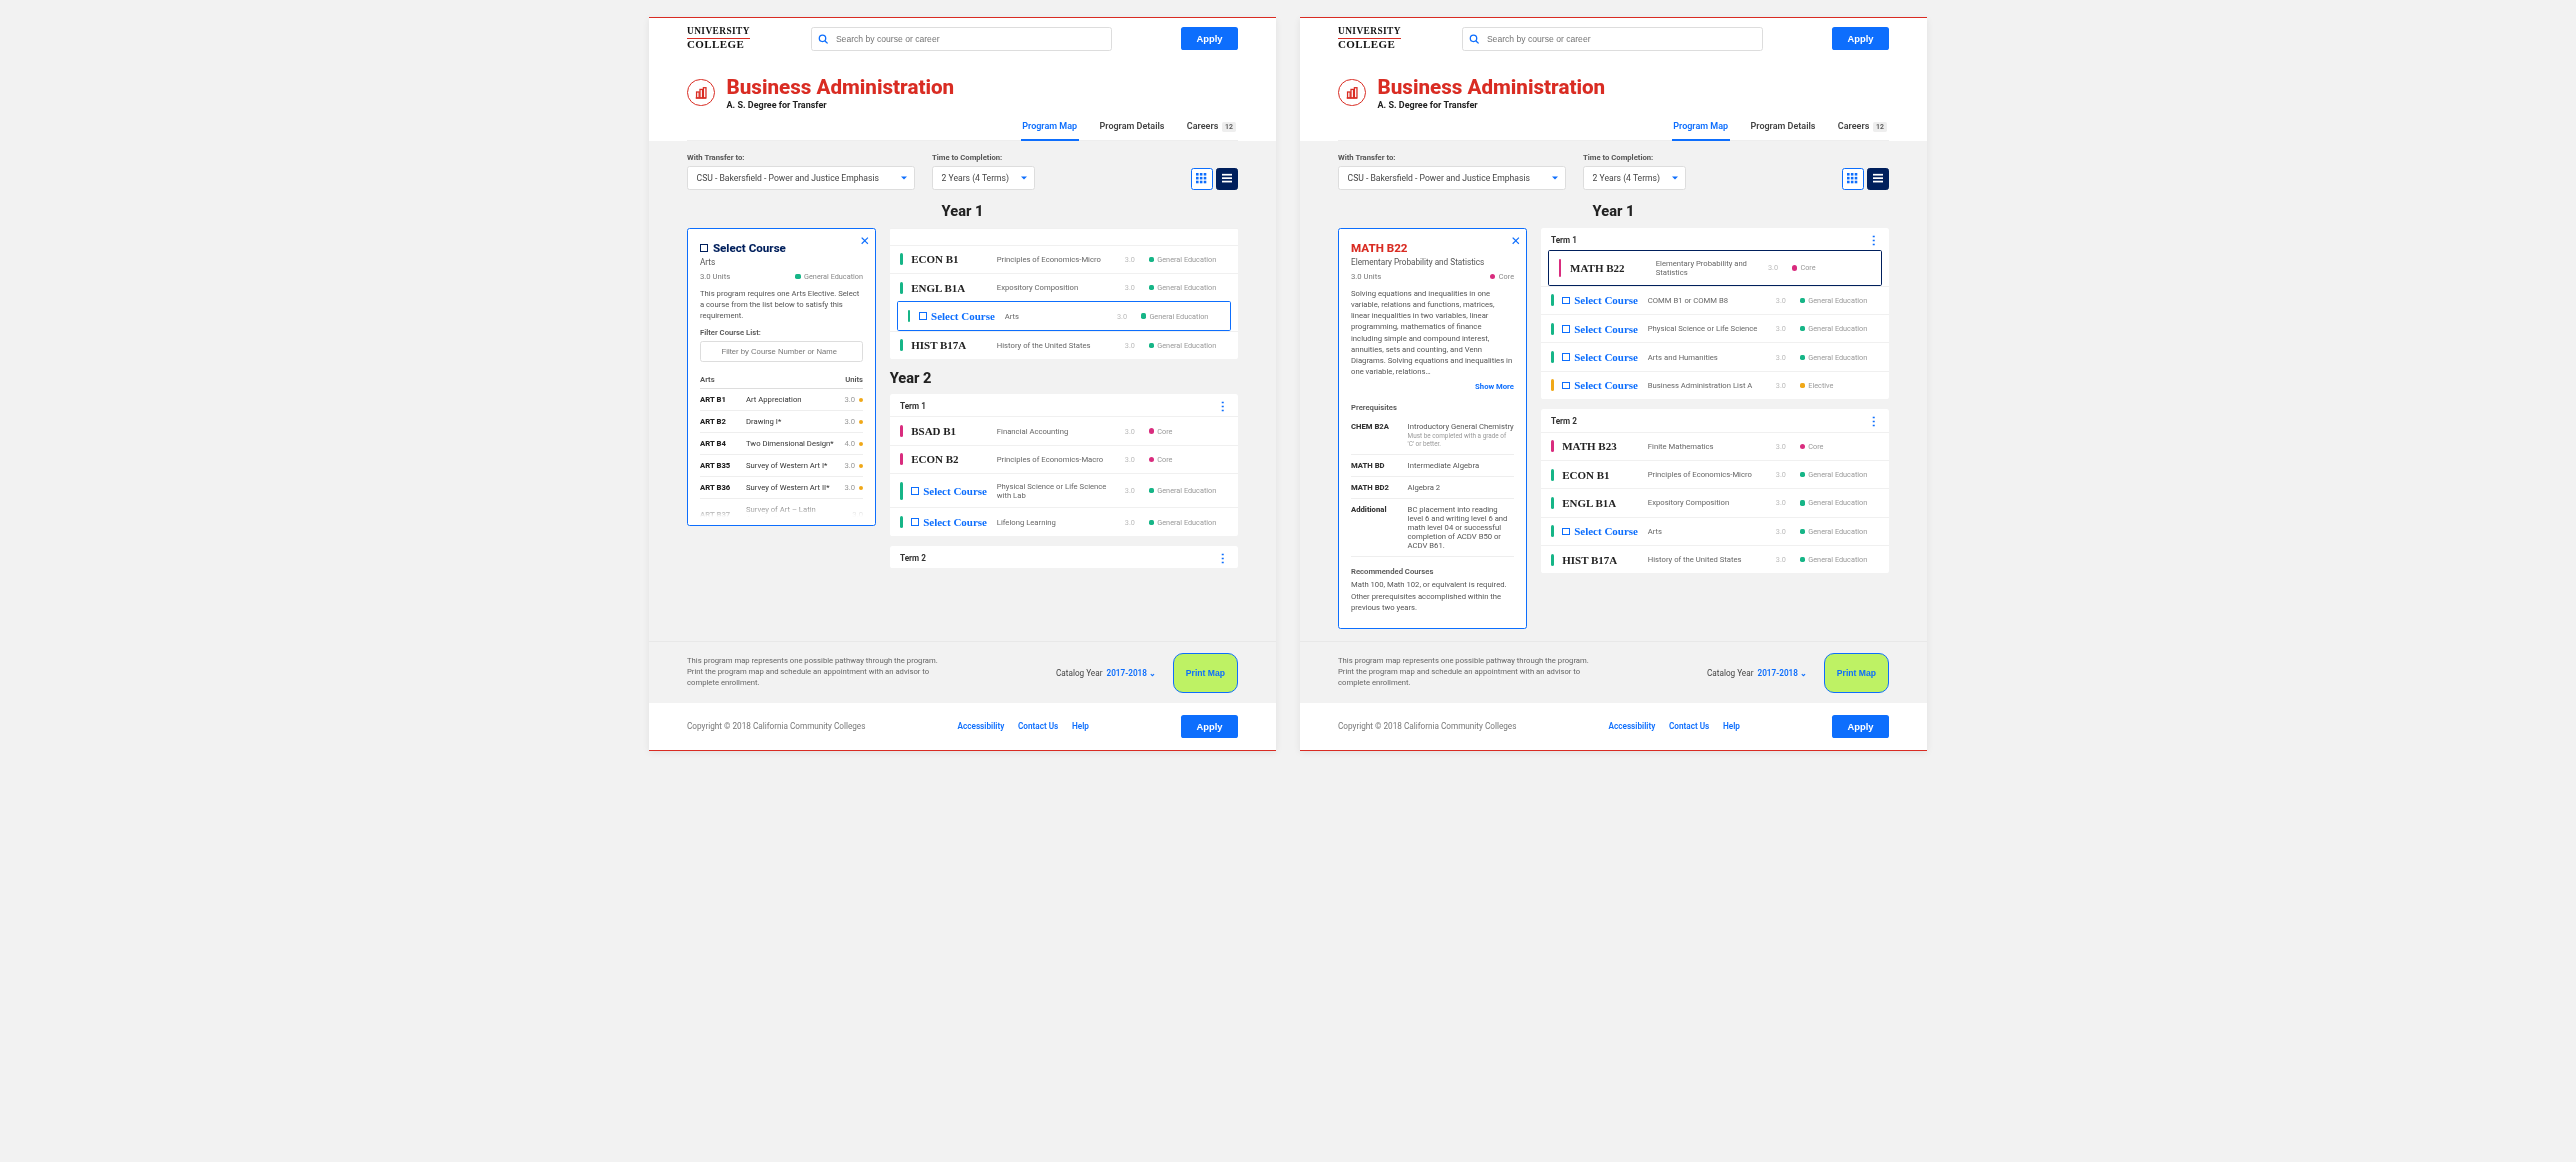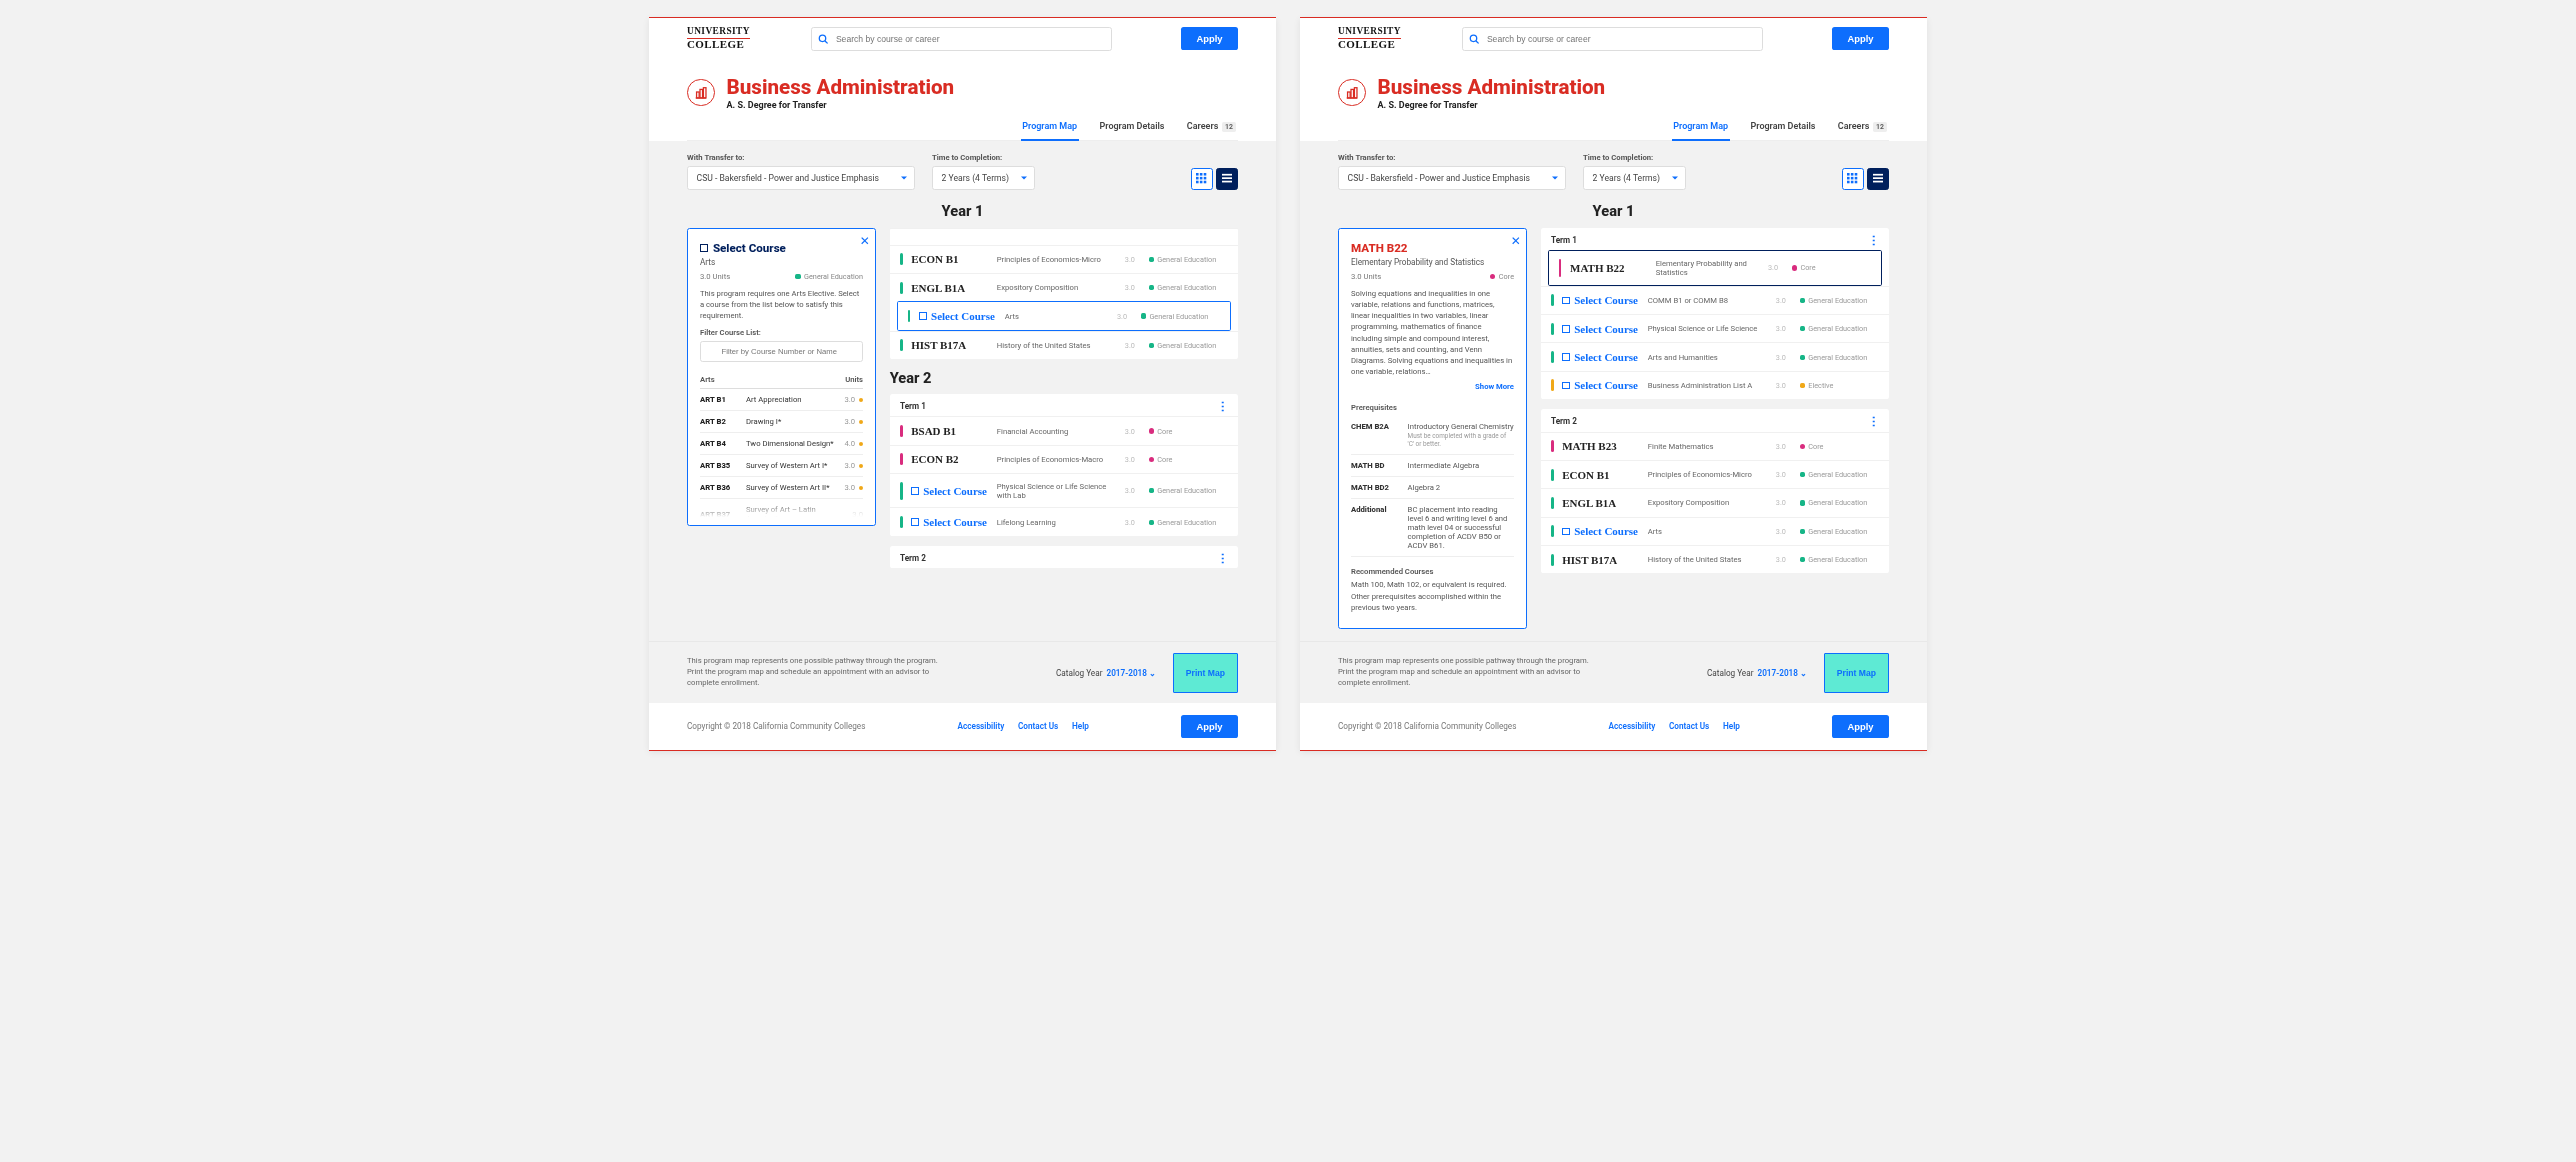--- a/index.html
+++ b/index.html
@@ -74,21 +74,21 @@
 .ctitle { font-size: 7.7px; color: #666; flex: 1; }
 .cunits { font-size: 7.3px; color: #bbb; margin-right: 5.2px; }
 .creq { font-size: 7.3px; color: #999; display: flex; align-items: center; gap: 3.4px; width: 79px; justify-content: flex-start; }
 .cbox { width: 7.7px; height: 7.7px; border: 1.3px solid #0d6efd; display: inline-block; }
 .cbox.dark { border-color: #001f5c; }
 .showmore { text-align: right; font-size: 7.7px; color: #0d6efd; font-weight: 700; cursor: pointer; margin-top: -1.7px; }
 .footer-note { background: #f2f2f2; padding: 10.3px 38px; display: flex; align-items: center; gap: 17px; border-top: 0.9px solid #e8e8e8; }
 .footer-note .ft { font-size: 7.7px; color: #666; line-height: 1.4; max-width: 266px; }
 .footer-note .catalog { margin-left: auto; font-size: 8.2px; color: #444; }
 .footer-note .catalog .cy { color: #0d6efd; font-weight: 600; }
-.btn-print { border: 0.9px solid #0d6efd; color: #0d6efd; background: #5eead4; padding: 14px 12px; border-radius: 1px; font-size: 8.6px; font-weight: 600; cursor: pointer; }
+.btn-print { border: 0.9px solid #0d6efd; color: #0d6efd; background: #bef264; padding: 14px 12px; border-radius: 10px; font-size: 8.6px; font-weight: 600; cursor: pointer; }
 .subfooter { background: #fff; padding: 12px 38px; display: flex; align-items: center; gap: 13.7px; font-size: 8.2px; }
 .subfooter .cop { color: #777; }
 .subfooter .links { margin-left: auto; display: flex; gap: 13.7px; }
 .subfooter .links a { color: #0d6efd; font-weight: 600; text-decoration: none; cursor: pointer; }
 .scroll-fade { max-height: 146px; overflow: hidden; position: relative; }
 .scroll-fade::after { content: ""; position: absolute; left: 0; right: 0; bottom: 0; height: 15.5px; background: linear-gradient(transparent, #fff); }
 svg { display: block; }
 .svg-icon { width: 10.3px; height: 10.3px; }
 </style>
 </head>

